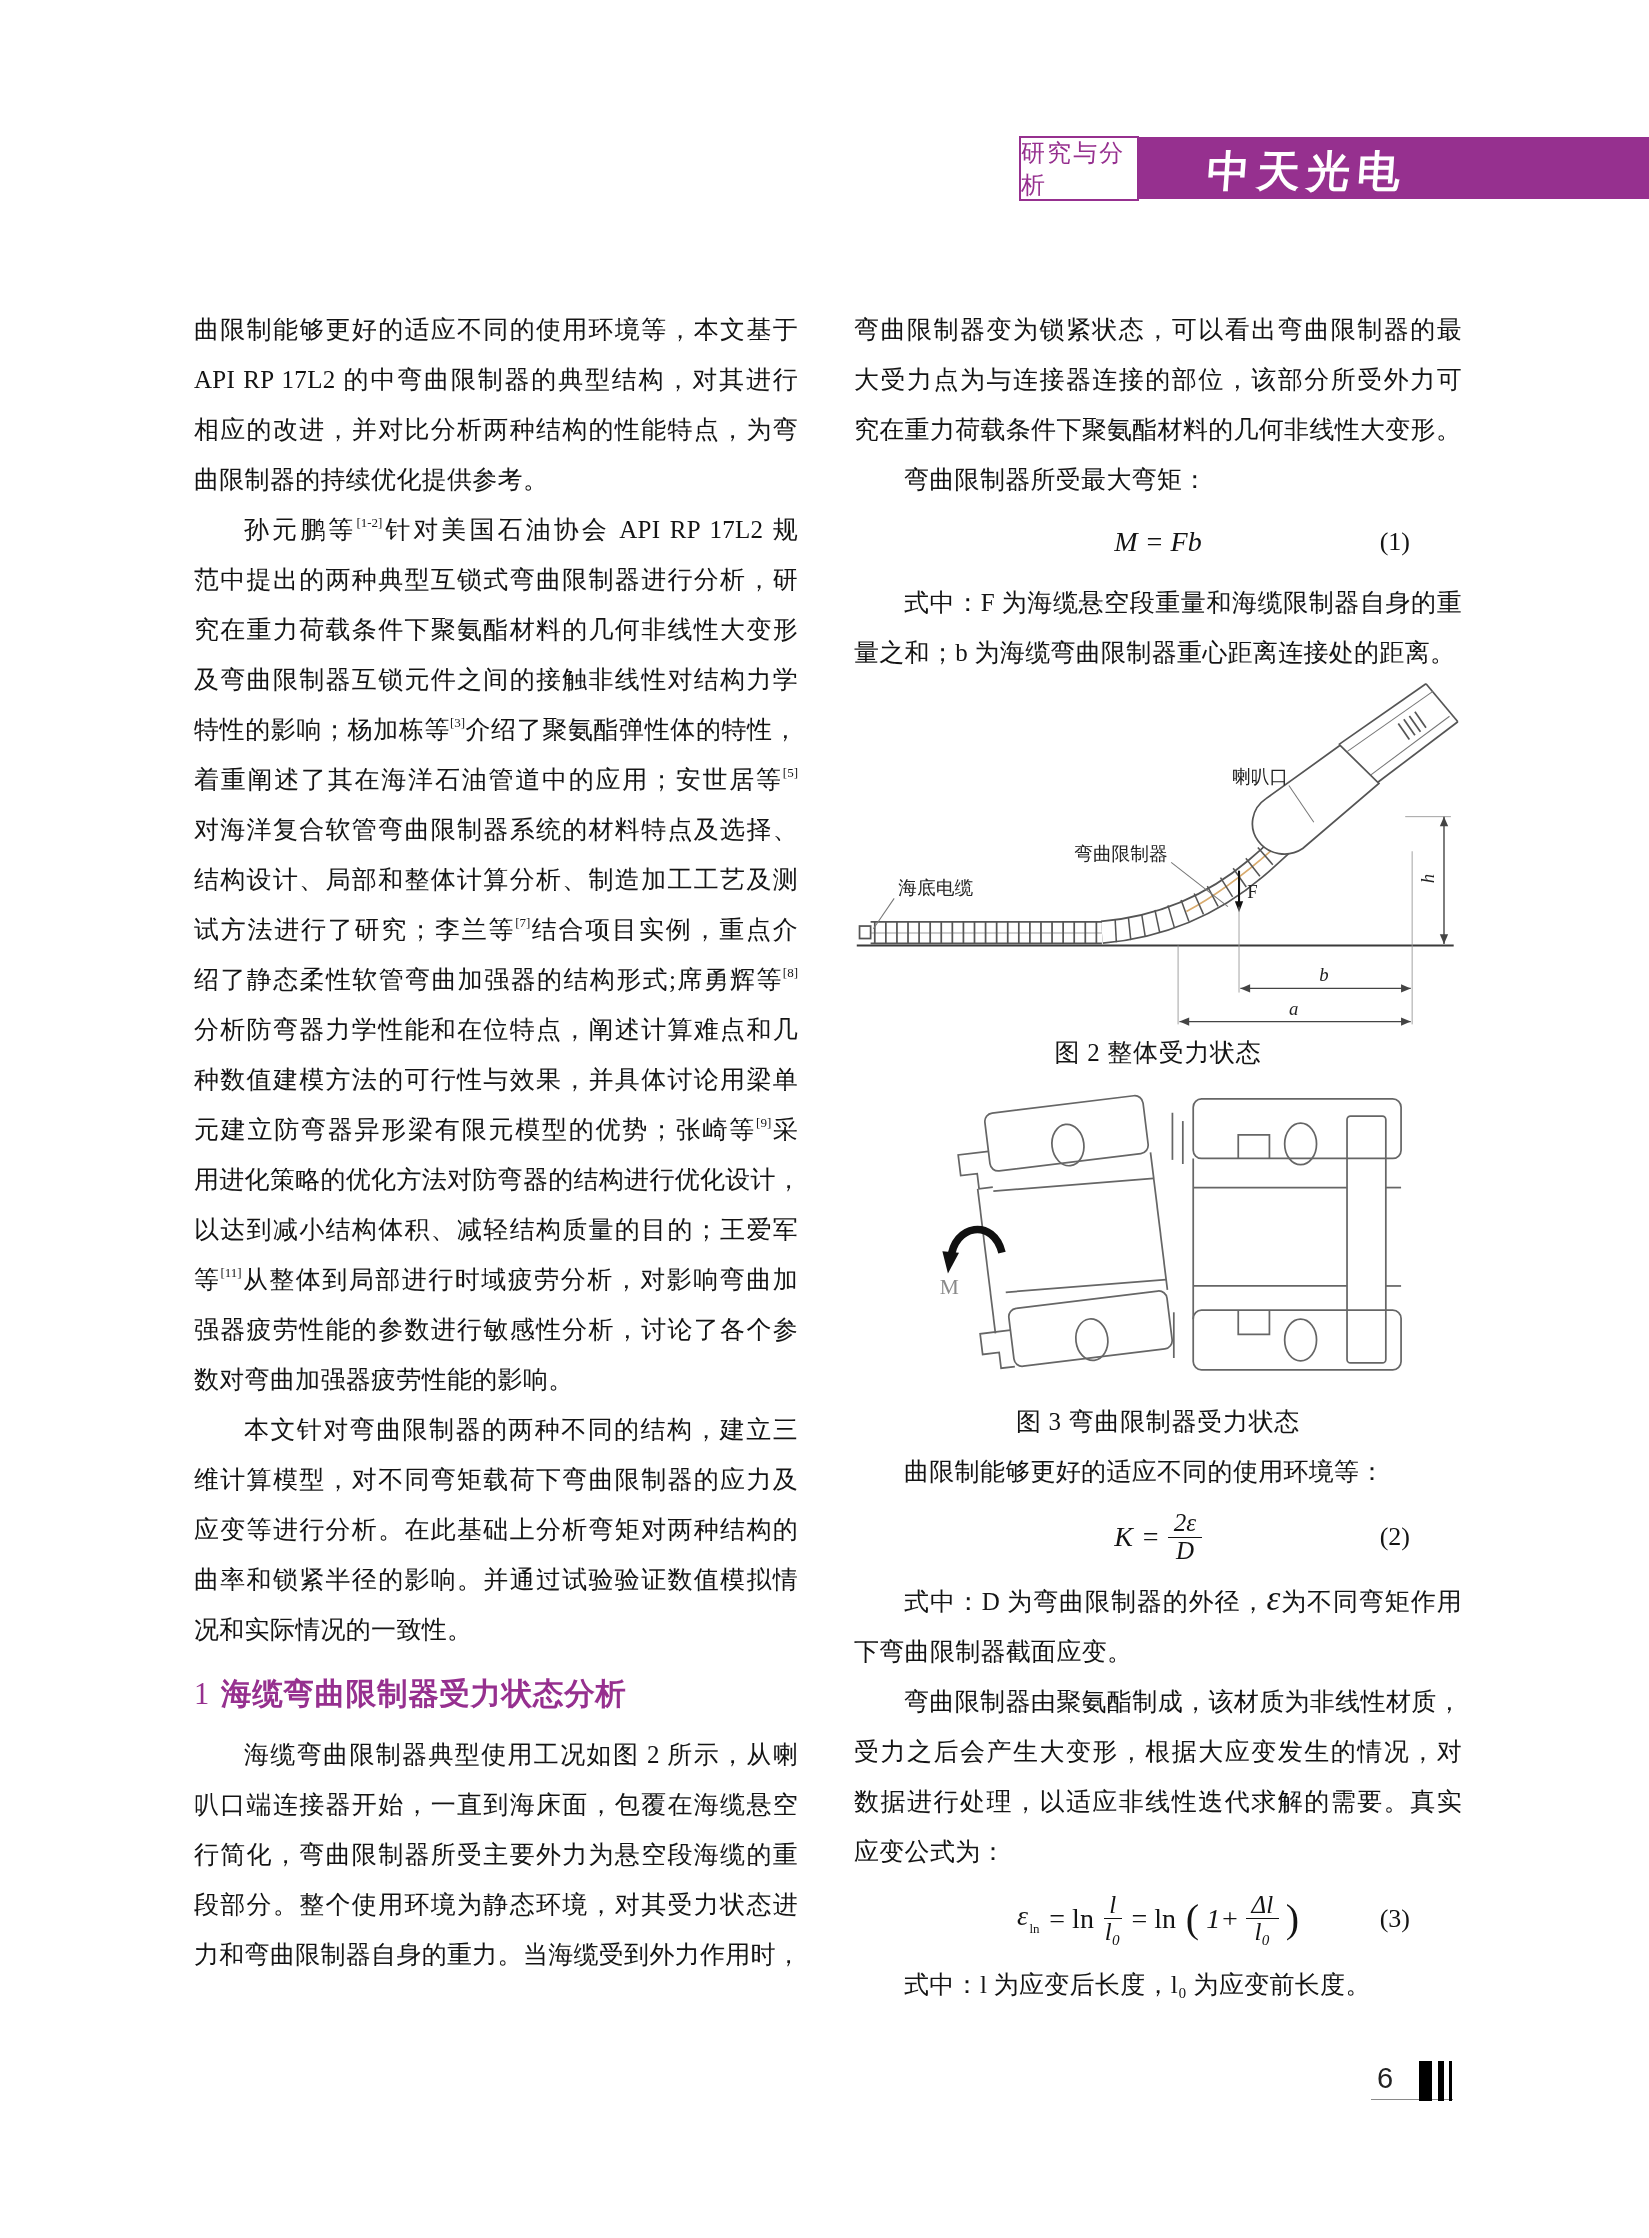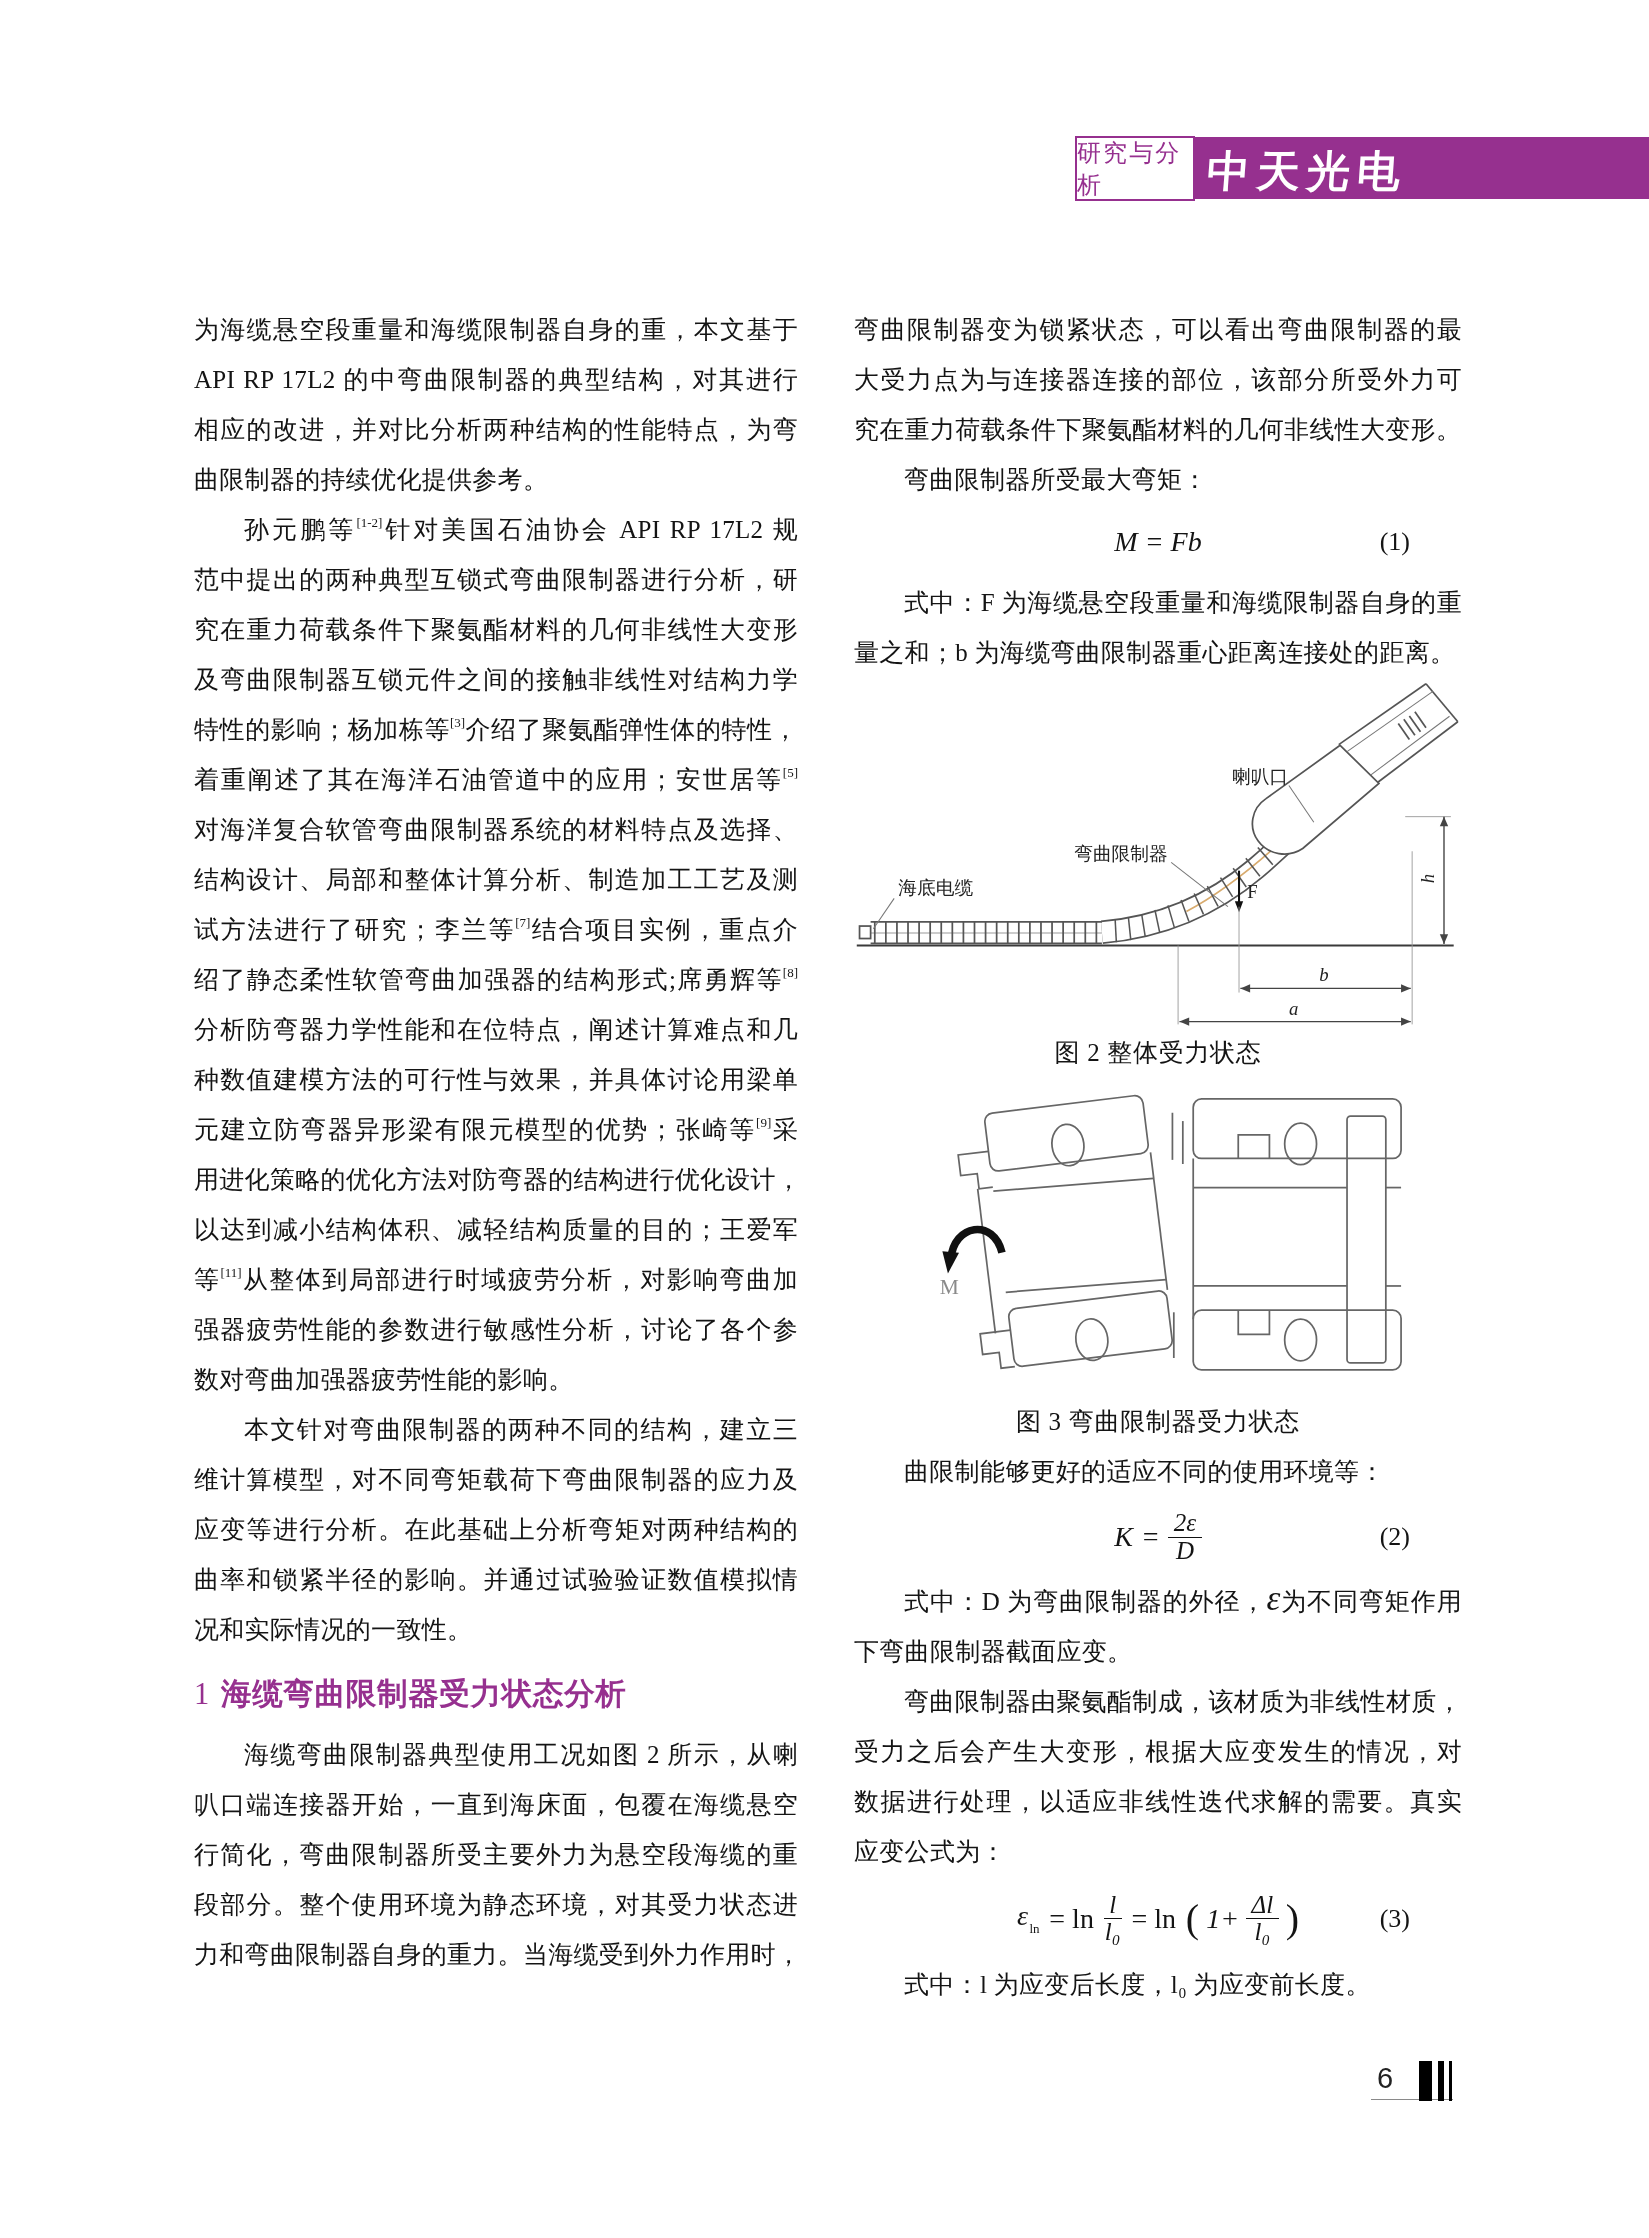--- a/index.html
+++ b/index.html
@@ -2,21 +2,21 @@
 <html style="--accent: #96308F;font-size:11px"><head>
 <meta charset="utf-8">
 <style>
   :root{ --accent:#96308F; }
   html,body{margin:0;padding:0;background:#e8e8e8;}
   .page{position:relative;width:1650px;height:2239px;background:#ffffff;
         font-family:"Liberation Serif","DejaVu Serif",serif;color:#141414;overflow:hidden;}
 
   
   .band{position:absolute;left:1138px;top:137px;width:512px;height:62px;background:var(--accent);}
-  .tag-box{position:absolute;left:1075px;top:136px;width:116px;height:61px;background:#fff;
+  .tag-box{position:absolute;left:1019px;top:136px;width:116px;height:61px;background:#fff;
            border:2.1px solid var(--accent);display:flex;align-items:center;justify-content:center;}
   .tag-box span{color:var(--accent);font-size:24px;letter-spacing:2.1px;font-family:"Liberation Sans","DejaVu Sans",sans-serif;}
   .logo{position:absolute;left:69px;top:5.5px;color:#fff;font-size:43px;font-weight:bold;
         letter-spacing:7px;transform:skewX(-4deg);font-family:"Liberation Serif","DejaVu Serif",serif;}
 
   
   .col{position:absolute;top:305px;font-size:25px;}
   .col-left{left:194px;width:604px;}
   .col-right{left:854px;width:608px;}
   .text-line{line-height:50px;height:50px;text-align:justify;text-align-last:justify;
@@ -67,21 +67,21 @@
 
   <div class="band">
     <span class="logo">中天光电</span>
   </div>
   <div class="tag-box">
     <span>研究与分析</span>
   </div>
 
   <main class="col col-left">
     <div>
-        <div class="text-line">为海缆悬空段重量和海缆限制器自身的重，本文基于</div>
+        <div class="text-line">曲限制能够更好的适应不同的使用环境等，本文基于</div>
         <div class="text-line">API RP 17L2 的中弯曲限制器的典型结构，对其进行</div>
         <div class="text-line">相应的改进，并对比分析两种结构的性能特点，为弯</div>
         <div class="text-line last">曲限制器的持续优化提供参考。</div>
       </div>
     <div>
         <div class="text-line indent">孙元鹏等<sup>[1-2]</sup>针对美国石油协会 API RP 17L2 规</div>
         <div class="text-line">范中提出的两种典型互锁式弯曲限制器进行分析，研</div>
         <div class="text-line">究在重力荷载条件下聚氨酯材料的几何非线性大变形</div>
         <div class="text-line">及弯曲限制器互锁元件之间的接触非线性对结构力学</div>
         <div class="text-line">特性的影响；杨加栋等<sup>[3]</sup>介绍了聚氨酯弹性体的特性，</div>

